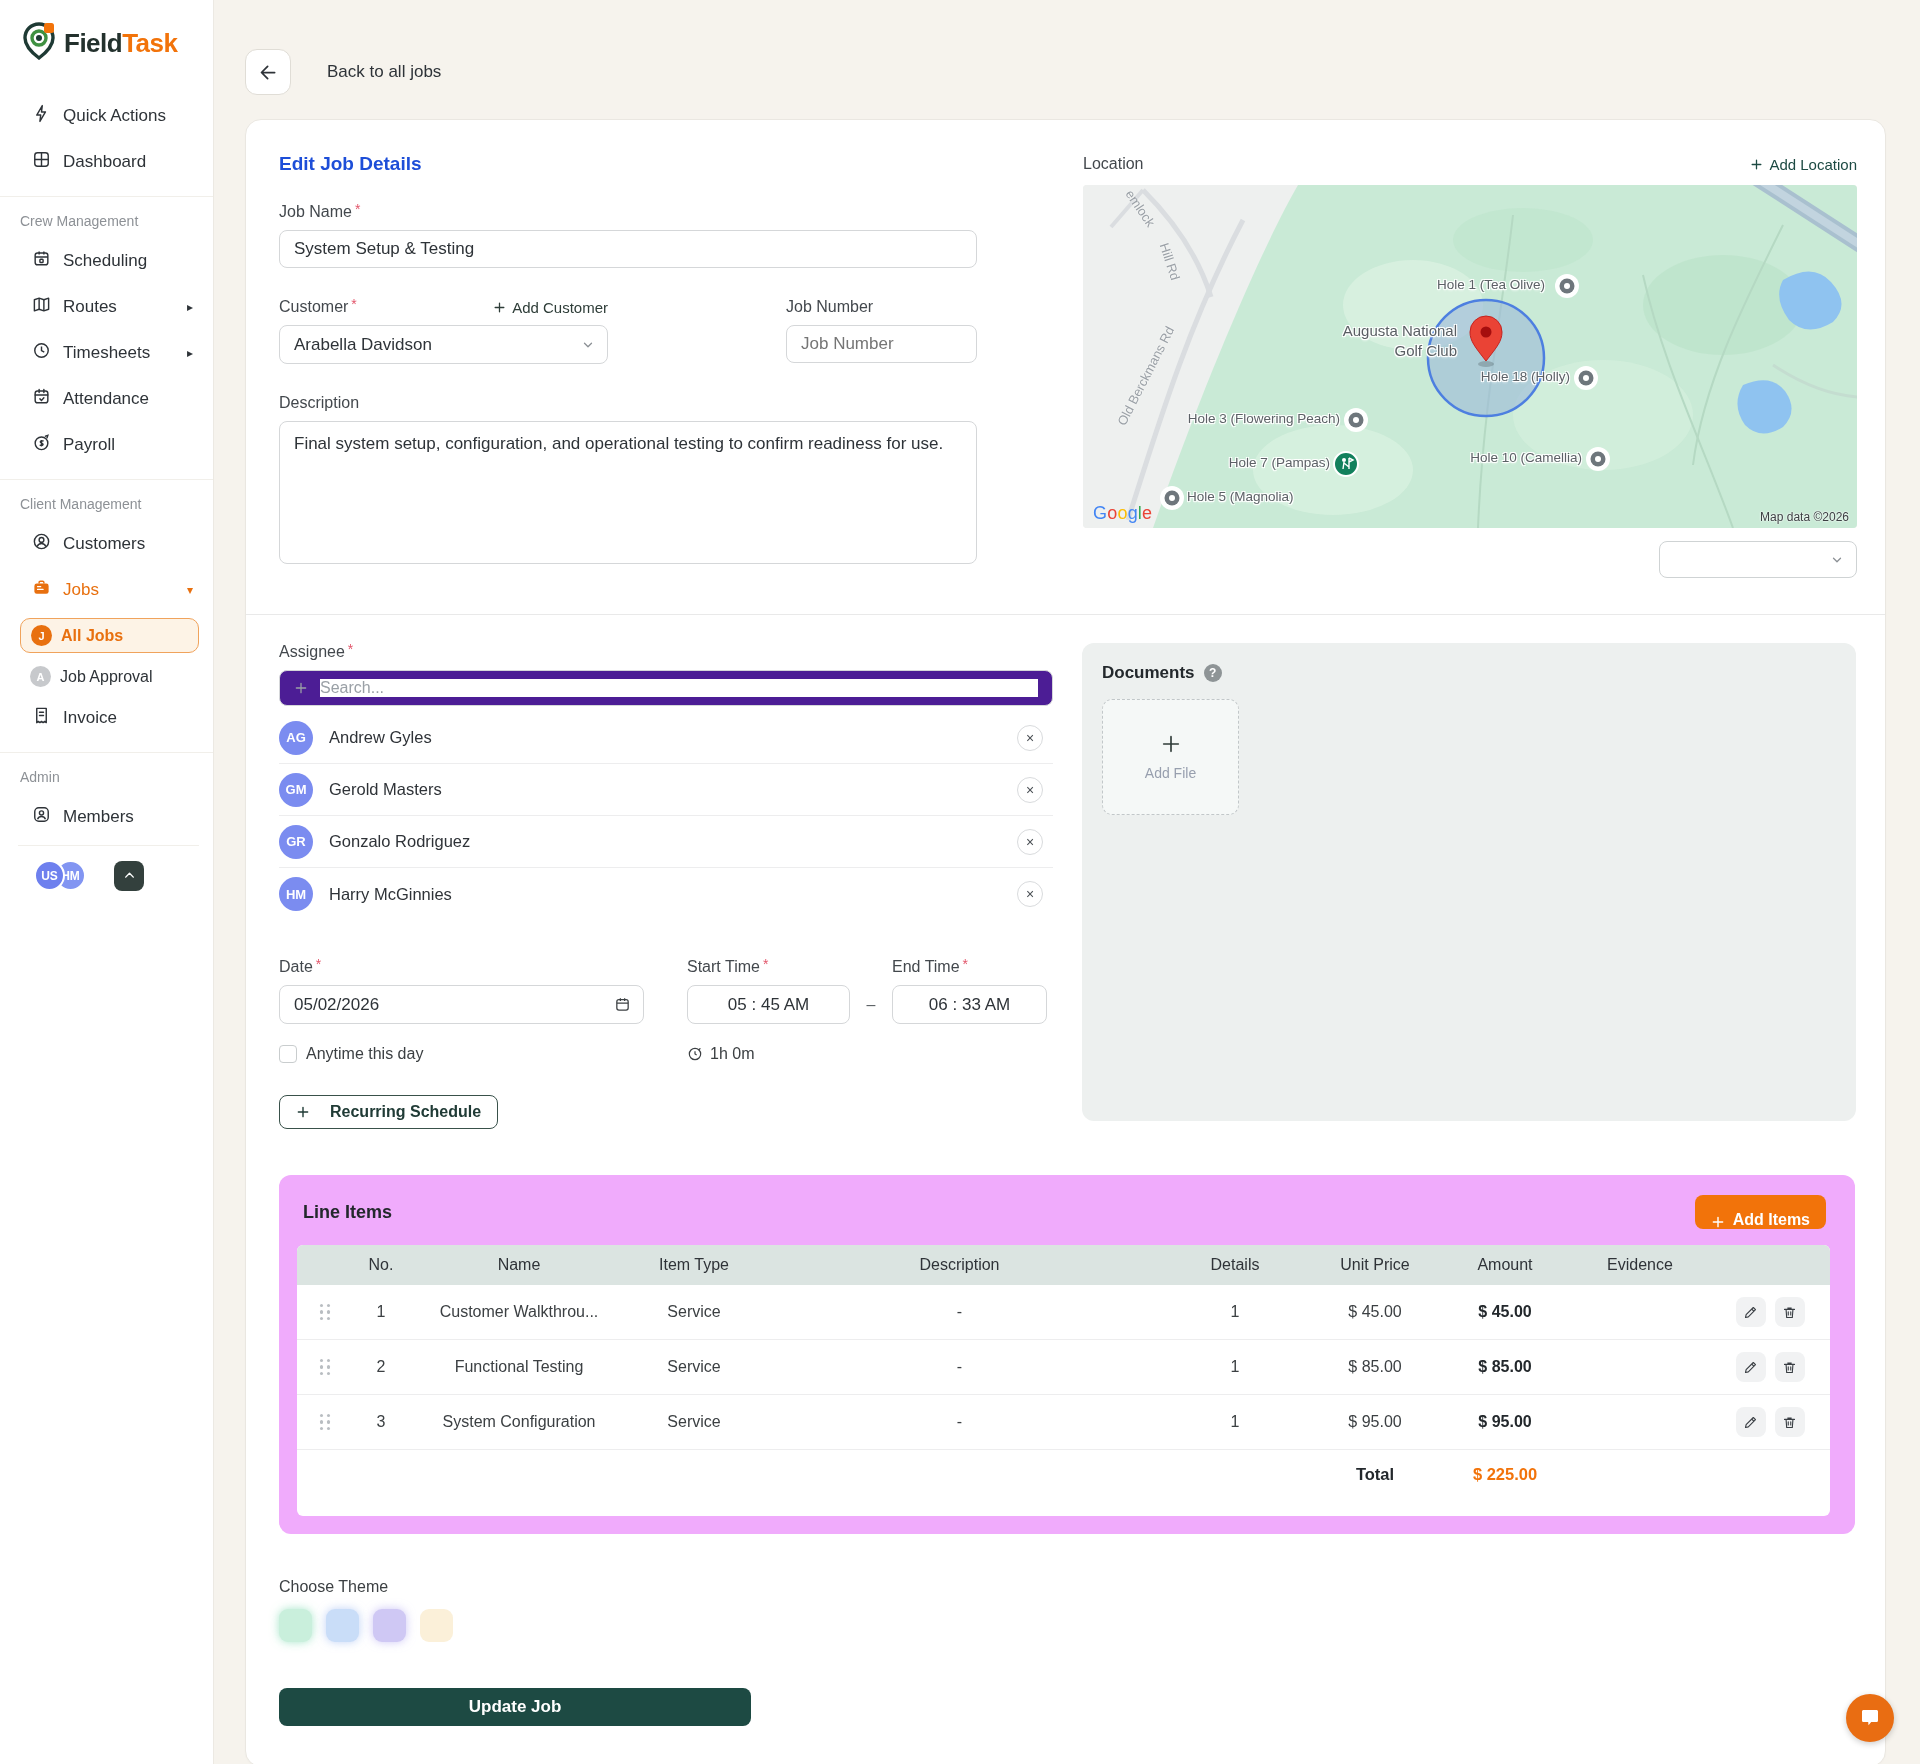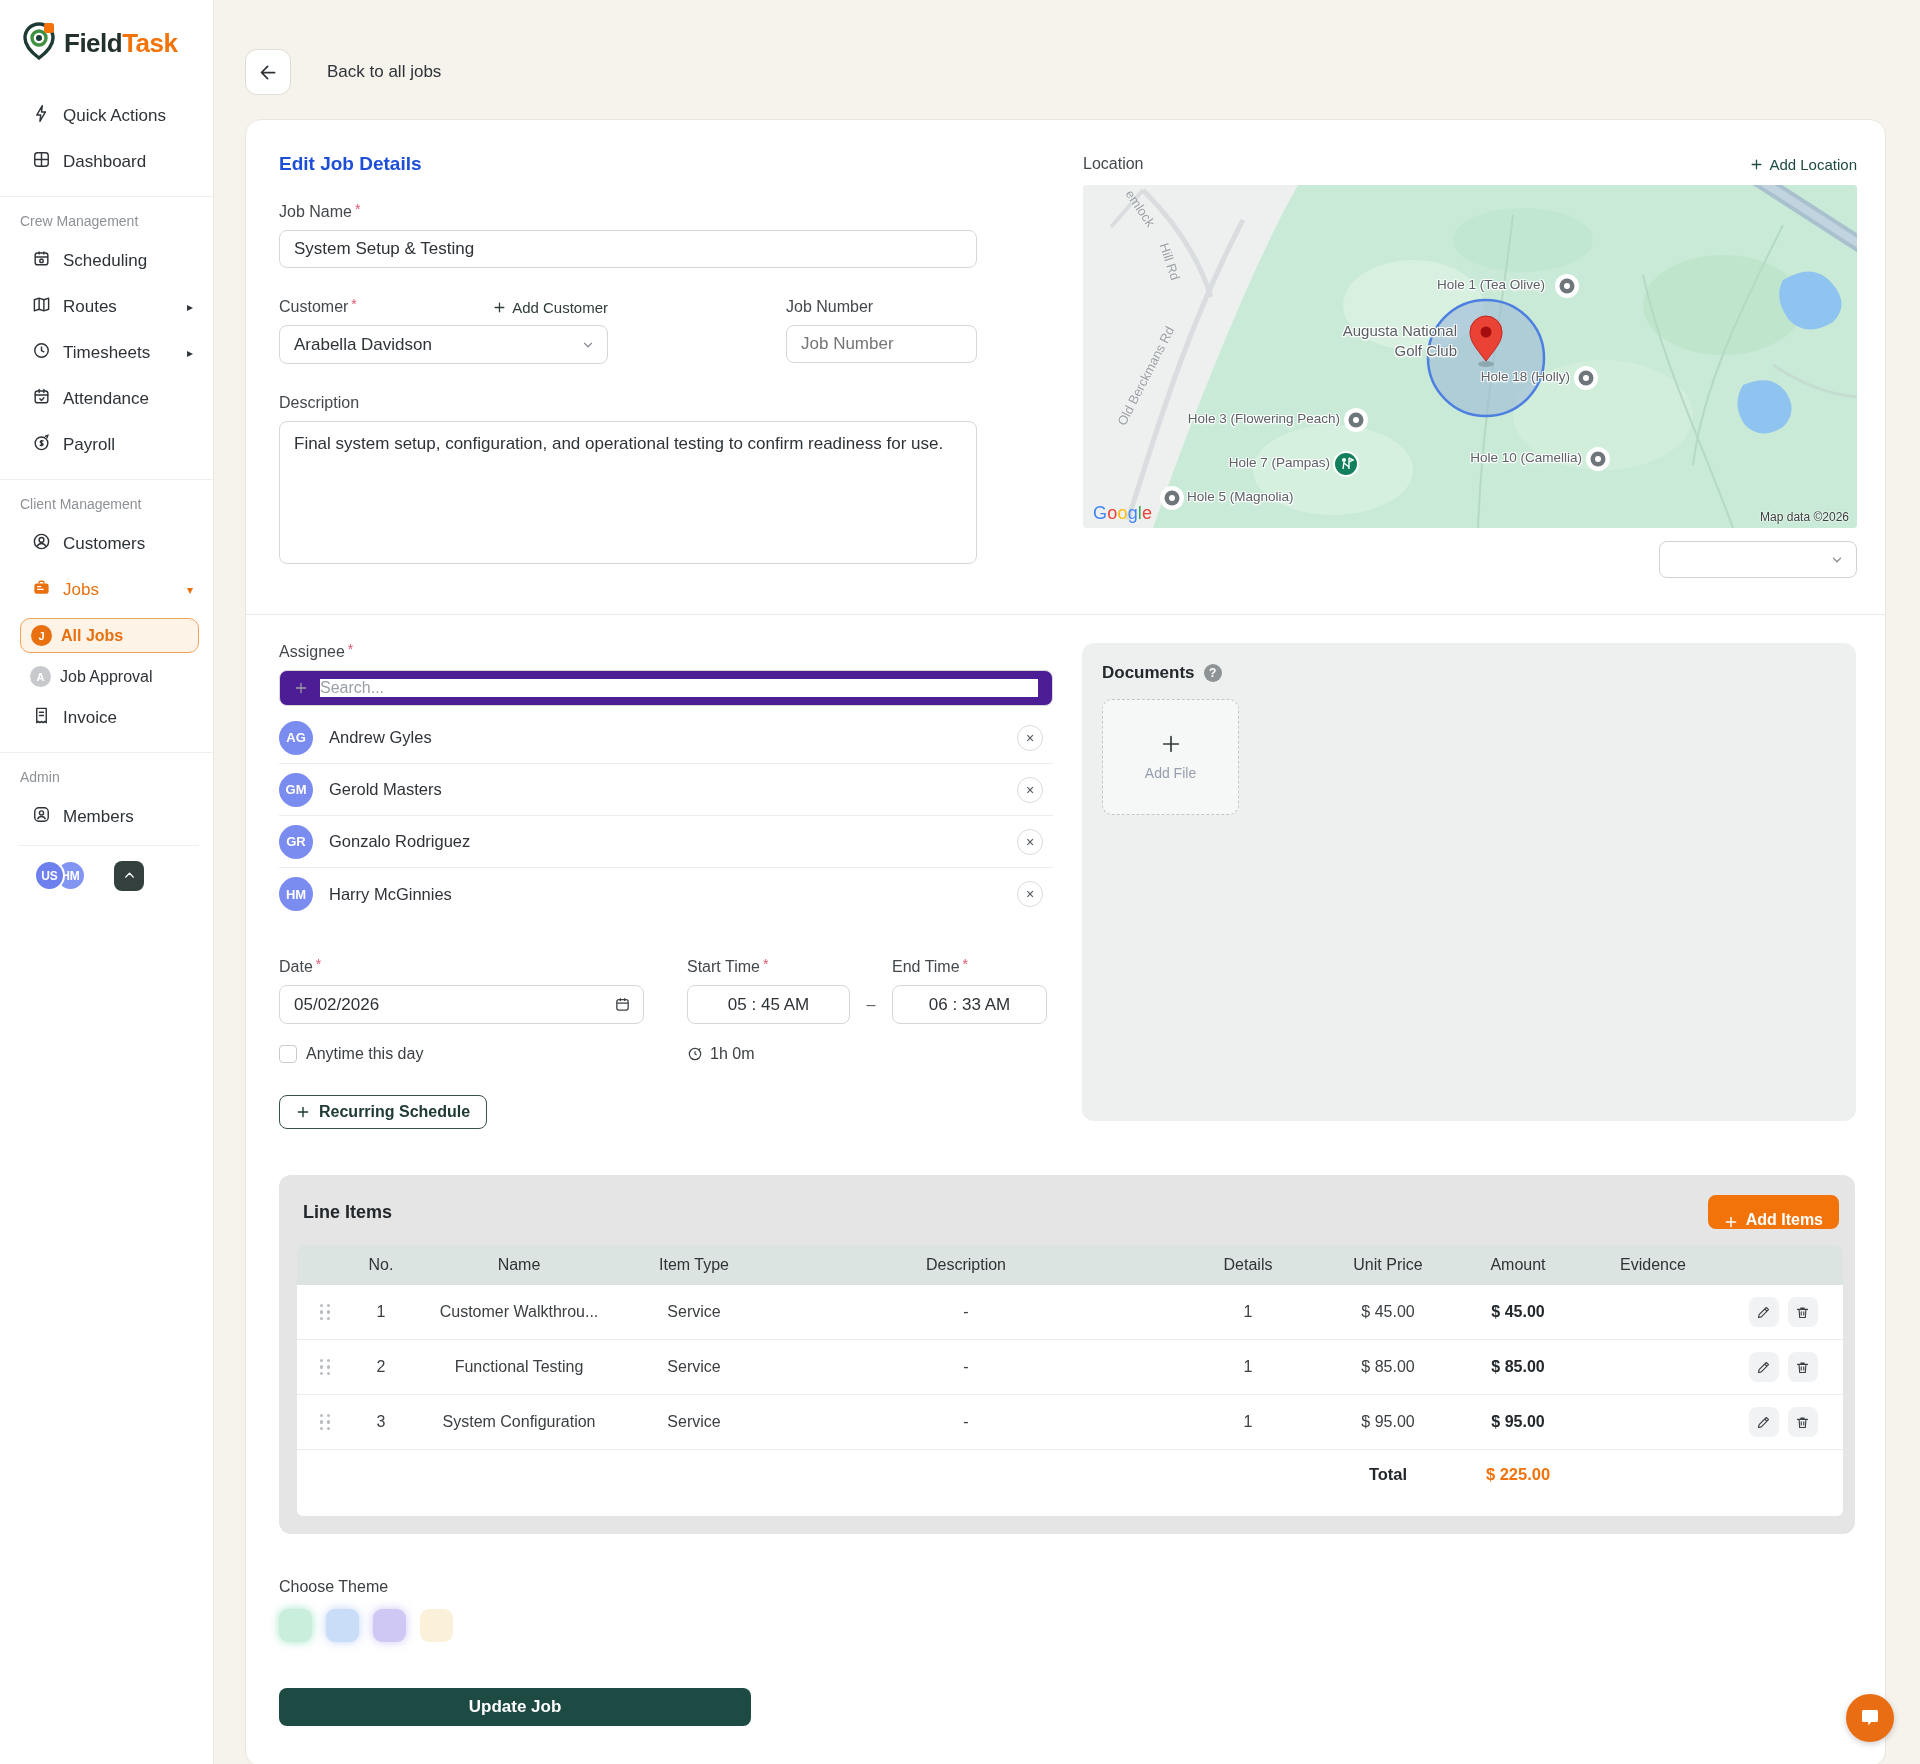--- a/index.html
+++ b/index.html
@@ -83,32 +83,32 @@
   .time-block-e { width:155px; }
   .dash { width:42px; display:flex; align-items:center; justify-content:center; color:#5a5f64; font-size:16px; margin-top:28px; }
   .input-like { height:39px; border:1px solid #d5d7d9; border-radius:8px; background:#fff; display:flex; align-items:center; padding:0 12px 0 14px; font-size:17px; color:#2e3338; }
   .input-like .grow { flex:1; }
   .time-center { justify-content:center; padding:0; }
   .under-dates { display:flex; margin-top:21px; align-items:center; }
   .anytime-slot { width:365px; display:flex; align-items:center; gap:9px; }
   .checkbox { width:18px; height:18px; border:1.5px solid #c9cdce; border-radius:4px; background:#fff; cursor:pointer; }
   .anytime-lbl { font-size:16px; color:#3c4043; }
   .duration-slot { margin-left:43px; display:flex; align-items:center; gap:7px; font-size:16px; color:#3c4043; }
-  .recurring-btn { margin-top:32px; display:inline-flex; align-items:center; gap:9px; height:34px; padding:0 16px; border:1px solid #39514a; border-radius:8px; background:#fff; font-size:16px; font-weight:600; color:#203b36; cursor:pointer; }
+  .recurring-btn { margin-top:32px; display:inline-flex; align-items:center; gap:20px; height:34px; padding:0 16px; border:1px solid #39514a; border-radius:8px; background:#fff; font-size:16px; font-weight:600; color:#203b36; cursor:pointer; }
 
   
   .docs-panel { width:774px; height:478px; background:#edf0ef; border-radius:12px; padding:20px; }
   .docs-head { display:flex; align-items:center; gap:9px; margin-bottom:16px; }
   .docs-title { font-size:17px; font-weight:700; color:#23282c; }
   .help-circle { width:18px; height:18px; border-radius:50%; background:#8e9496; color:#fff; font-size:12px; font-weight:700; display:flex; align-items:center; justify-content:center; }
   .addfile-box { width:137px; height:116px; border:1.5px dashed #c2c7c9; border-radius:10px; background:#f5f8f7; display:flex; flex-direction:column; align-items:center; justify-content:center; gap:10px; cursor:pointer; }
   .addfile-lbl { font-size:14px; color:#979fae; }
 
   
-  .li-panel { margin-top:46px; background:#e5e5e5; border-radius:12px; padding:14px 12px 18px 18px; }
+  .li-panel { margin-top:46px; background:#f0abfc; border-radius:12px; padding:14px 25px 18px 18px; }
   .li-head { display:flex; justify-content:space-between; align-items:center; padding:6px 4px 0 6px; }
   .li-title { font-size:18px; font-weight:700; color:#23282c; }
   .additems-btn { display:flex; align-items:flex-end; gap:8px; background:#f2730a; color:#fff; font-size:16px; font-weight:700; border:none; border-radius:8px; height:34px; padding:0 16px; cursor:pointer; }
   .li-table { margin-top:16px; border-radius:6px; overflow:hidden; background:#fff; padding-bottom:18px; }
   .li-grid { display:grid; grid-template-columns:56px 56px 220px 130px 1fr 150px 130px 130px 140px 120px; align-items:center; }
   .li-header { background:#dbe4e1; height:40px; font-size:16px; color:#2f3338; }
   .li-header div { text-align:center; }
   .li-row { height:55px; border-bottom:1px solid #ededee; font-size:16px; color:#3c4043; }
   .li-row div { text-align:center; }
   .drag-dots { display:grid; grid-template-columns:4px 4px; gap:3px; justify-content:center; }

